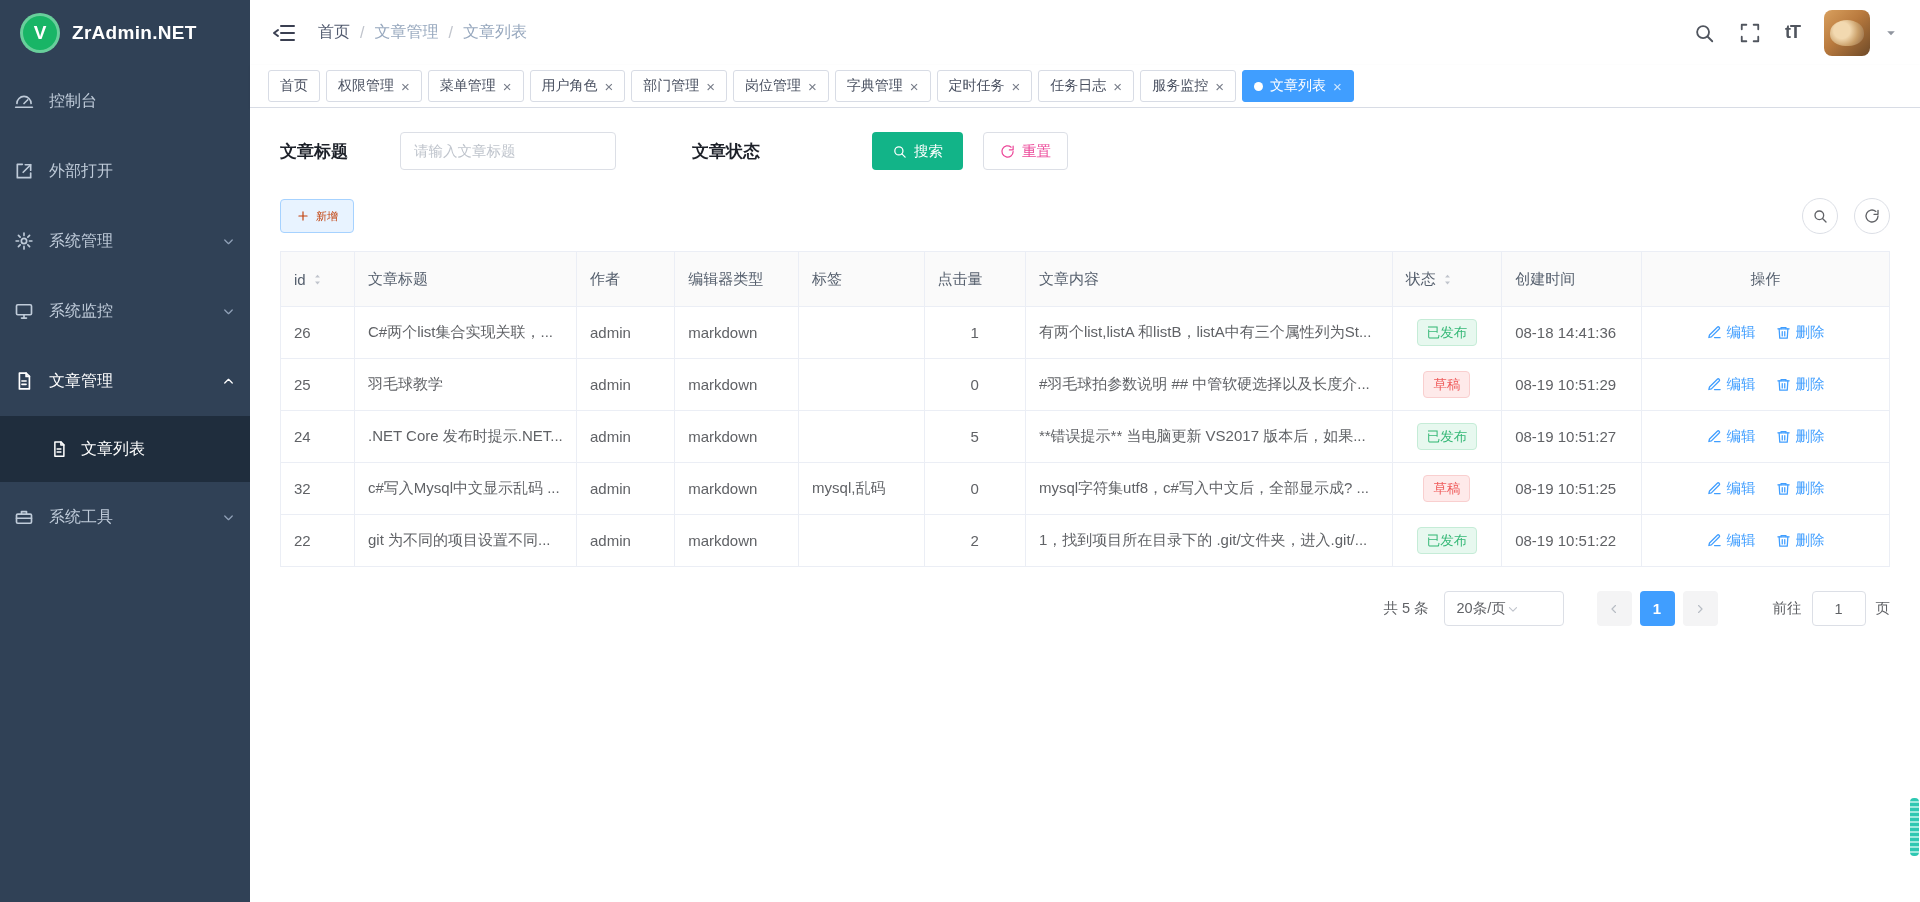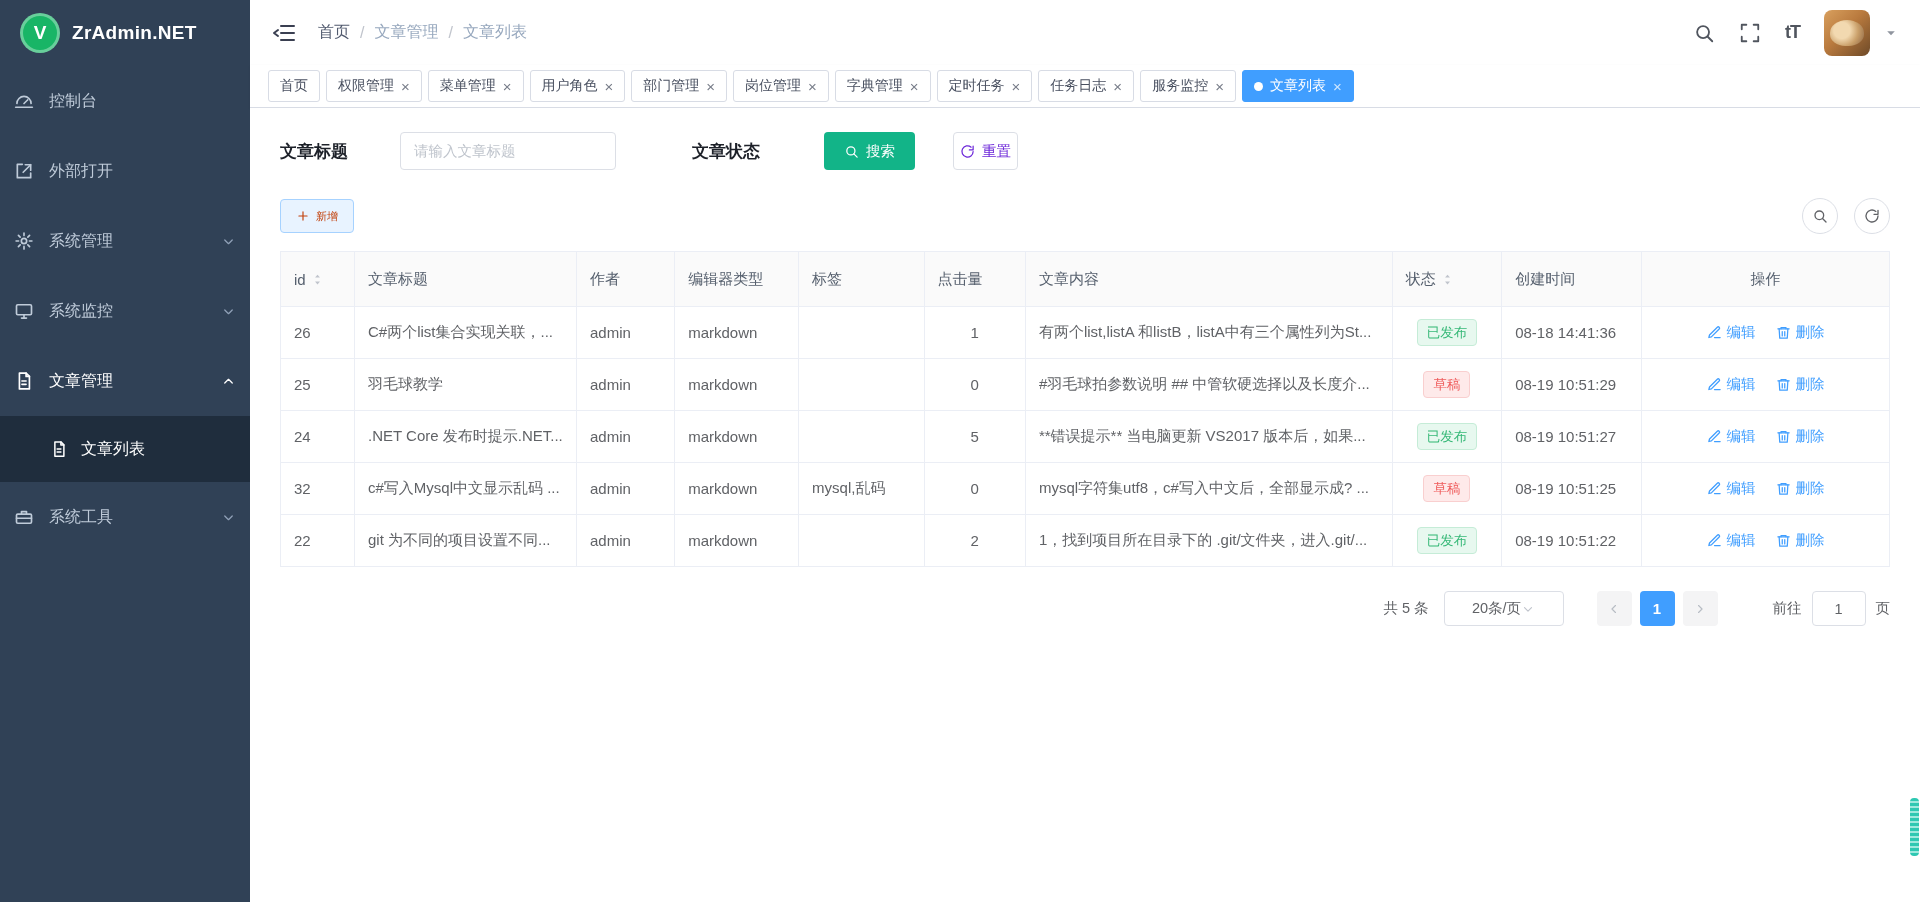--- a/index.html
+++ b/index.html
@@ -60,22 +60,22 @@
   .filter-label{font-size:17px;font-weight:bold;color:#1d2129;white-space:nowrap}
   .lbl-title{margin-right:52px}
   .lbl-status{margin-left:76px;margin-right:64px}
   .text-input{width:216px;height:38px;border:1px solid #dcdfe6;border-radius:4px;padding:0 13px;font-size:14.5px;color:#606266}
   .text-input::placeholder{color:#bfc4cc}
   .select{width:216px;height:38px;border:1px solid #dcdfe6;border-radius:4px;display:flex;align-items:center;
     justify-content:space-between;padding:0 12px;color:#bfc4cc;font-size:14.5px;cursor:pointer;background:#fff}
   .select .sel-arrow{width:14px;height:14px;color:#c0c4cc}
   .btn{height:38px;border-radius:4px;display:inline-flex;align-items:center;gap:7px;font-size:14.5px;border:1px solid transparent}
   .btn .btn-icn{width:15px;height:15px}
-  .btn-search{background:#12b488;color:#fff;padding:0 19px;}
-  .btn-reset{background:#fff;border-color:#dcdfe6;color:#6d28d9;padding:0 6px;margin-left:38px}
+  .btn-search{background:#12b488;color:#fff;padding:0 19px;margin-left:48px}
+  .btn-reset{background:#fff;border-color:#dcdfe6;color:#ec4899;padding:0 16px;margin-left:20px}
 
   
   .toolbar-row{display:flex;align-items:center;margin-top:28px}
   .btn-add{height:34px;background:#e8f3ff;border:1px solid #a6d2ff;color:#c2410c;border-radius:4px;
     padding:0 15px;font-size:11px;display:inline-flex;align-items:center;gap:6px}
   .btn-add .btn-icn{width:14px;height:14px}
   .right-tools{margin-left:auto;display:flex;align-items:center;gap:16px}
   .circle-btn{width:36px;height:36px;border-radius:50%;border:1px solid #dcdfe6;background:#fff;color:#606266;
     display:flex;align-items:center;justify-content:center}
   .circle-btn .icn{width:16px;height:16px}
@@ -94,21 +94,21 @@
   .badge.success{background:#e7f8ef;border-color:#c5ecd7;color:#36b877}
   .badge.danger{background:#feeaea;border-color:#f9cfcf;color:#ef5b5b}
   .action-link{display:inline-flex;align-items:center;gap:5px;color:#409eff;font-size:14.5px;cursor:pointer}
   .action-link + .action-link{margin-left:20px}
   .action-link .icn{width:15px;height:15px}
 
   
   .pagination{display:flex;align-items:center;justify-content:flex-end;gap:15px;margin-top:24px;
     font-size:14.5px;color:#606266}
   .pg-size-select{width:120px;height:35px;border:1px solid #dcdfe6;border-radius:4px;display:flex;align-items:center;
-    justify-content:center;padding:0 12px;color:#606266;cursor:pointer;background:#fff}
+    justify-content:flex-start;padding:0 12px;color:#606266;cursor:pointer;background:#fff}
   .pg-size-select .sel-arrow{width:14px;height:14px;color:#c0c4cc}
   .pg-group{display:flex;align-items:center;gap:8px;margin-left:18px}
   .pg-btn{width:35px;height:35px;border-radius:4px;border:none;background:#f4f4f5;color:#b7bcc4;font-size:15px;
     display:flex;align-items:center;justify-content:center}
   .pg-btn .icn{width:14px;height:14px}
   .pg-btn.active{background:#409eff;color:#fff;font-weight:bold}
   .goto{display:flex;align-items:center;gap:10px;margin-left:40px}
   .goto-input{width:54px;height:35px;border:1px solid #dcdfe6;border-radius:4px;text-align:center;font-size:14.5px;color:#606266}
 
   .scroll-thumb{position:fixed;right:1px;bottom:46px;width:9px;height:58px;border-radius:4px;cursor:pointer;

